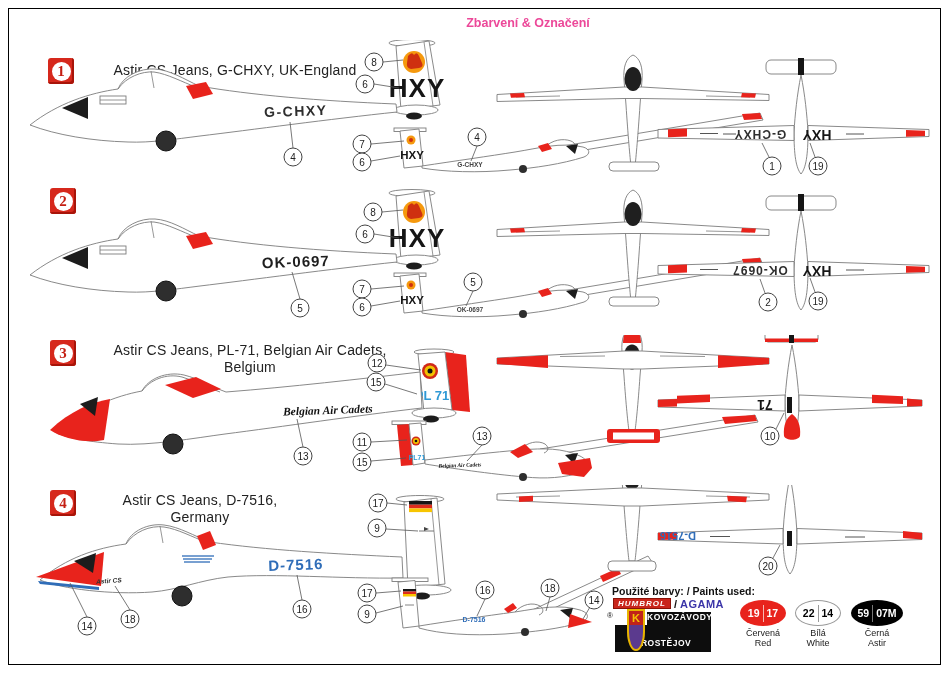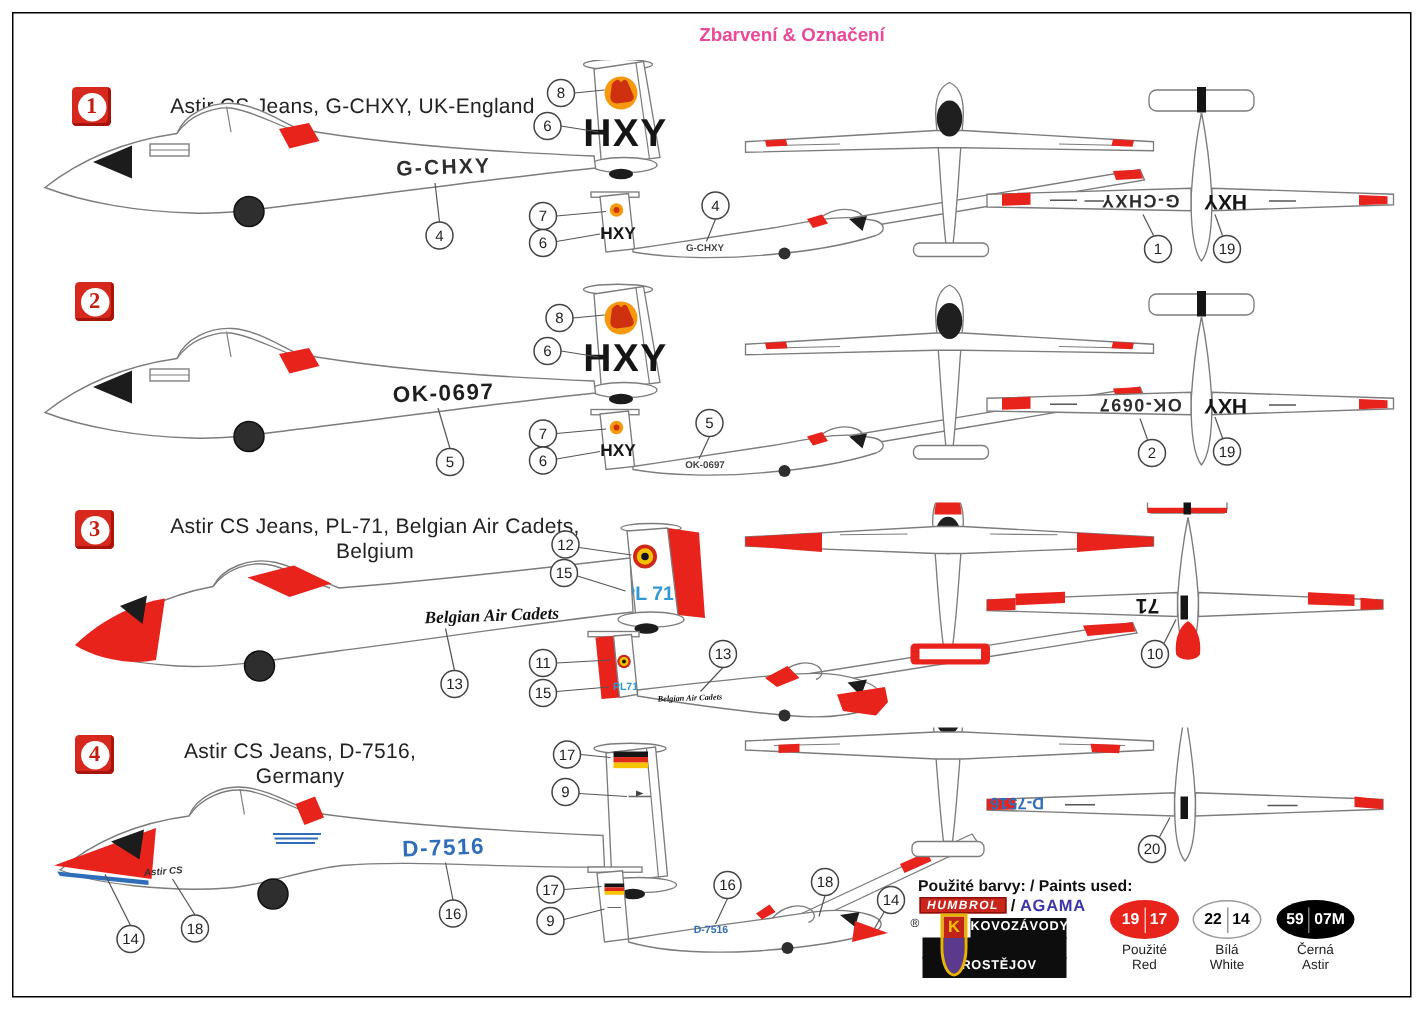--- a/index.html
+++ b/index.html
@@ -559,21 +559,21 @@
       <div class="kp-bar kp-bar3">PROSTĚJOV</div>
       <div class="kp-shield"><span>K</span></div>
     </div>
     <div class="chip-group" style="left:137px;width:48px">
       <div class="chip chip-red">
         <span>19</span>
           <span class="chip-div"></span>
           <span>17</span>
       </div>
       <div class="chip-label">
-        <span style="display:block">Použité</span>
+        <span style="display:block">Červená</span>
         <span style="display:block">Red</span>
       </div>
     </div>
     <div class="chip-group" style="left:192px;width:48px">
       <div class="chip chip-white">
         <span>22</span>
           <span class="chip-div"></span>
           <span>14</span>
       </div>
       <div class="chip-label">

